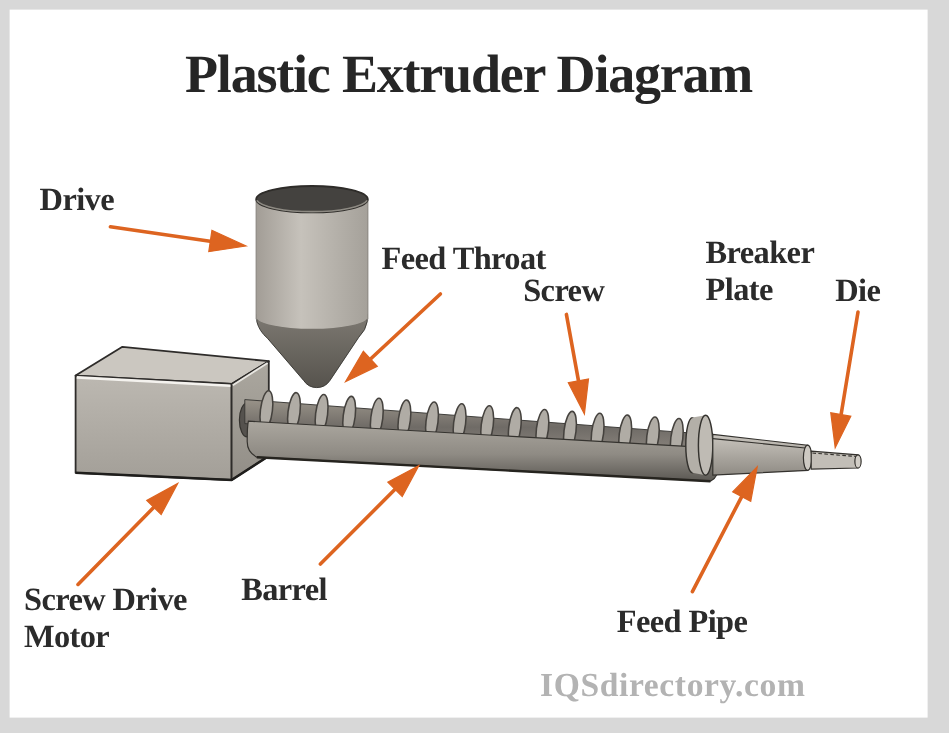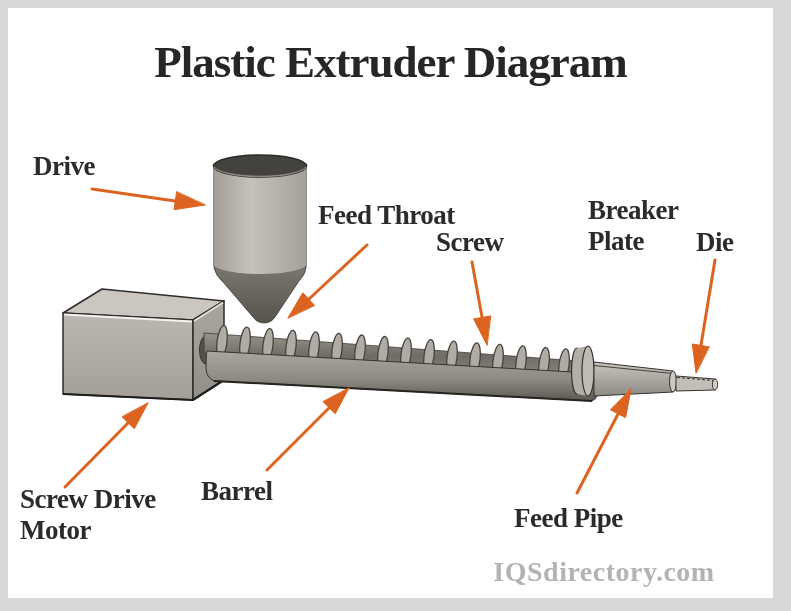--- a/index.html
+++ b/index.html
@@ -16,21 +16,21 @@
   .title {
     position:absolute; left:8px; top:36px; width:765px; text-align:center;
     font-size:45px; font-weight:bold; color:#262626; letter-spacing:-1px;
   }
   .lbl {
     position:absolute; font-weight:bold; font-size:27px; color:#2b2b2b;
     line-height:1.13; letter-spacing:-0.5px; white-space:pre-line;
   }
   .lbl.wrap { white-space:normal;margin-top:20px; }
   .watermark {
-    position:absolute; left:450px; top:556px; width:308px; text-align:center;
+    position:absolute; left:450px; top:556px; width:308px; text-align:left;
     font-size:28px; font-weight:bold; color:#b3b3b3; letter-spacing:0.5px;
   }
 </style>
 </head>
 <body>
 
 <div class="canvas"></div>
 
 <svg class="machine" width="791" height="611" viewBox="0 0 791 611">
   <defs>

